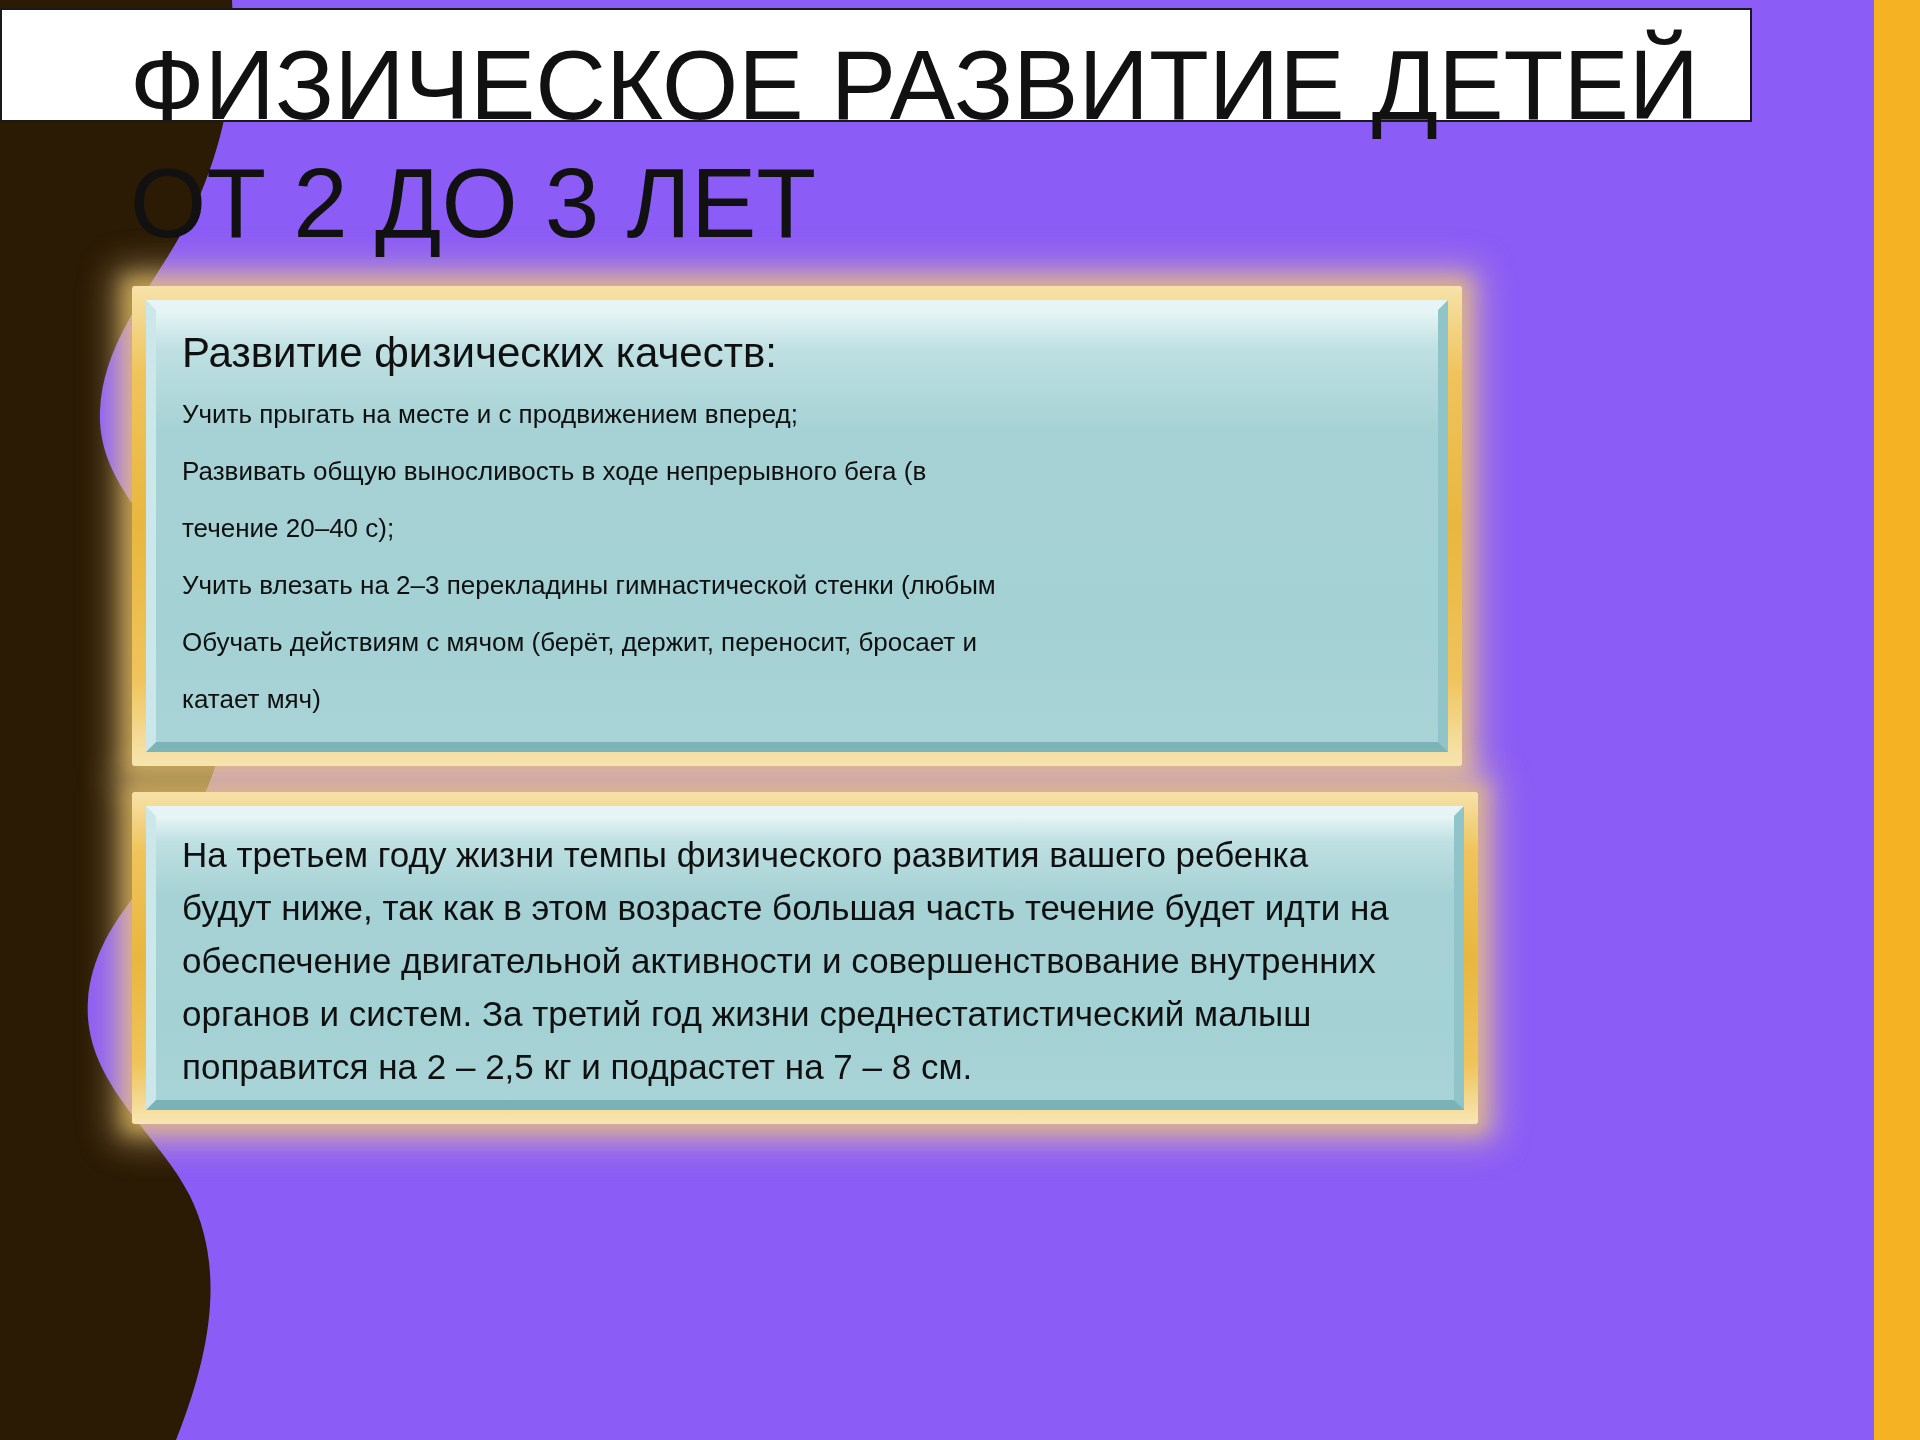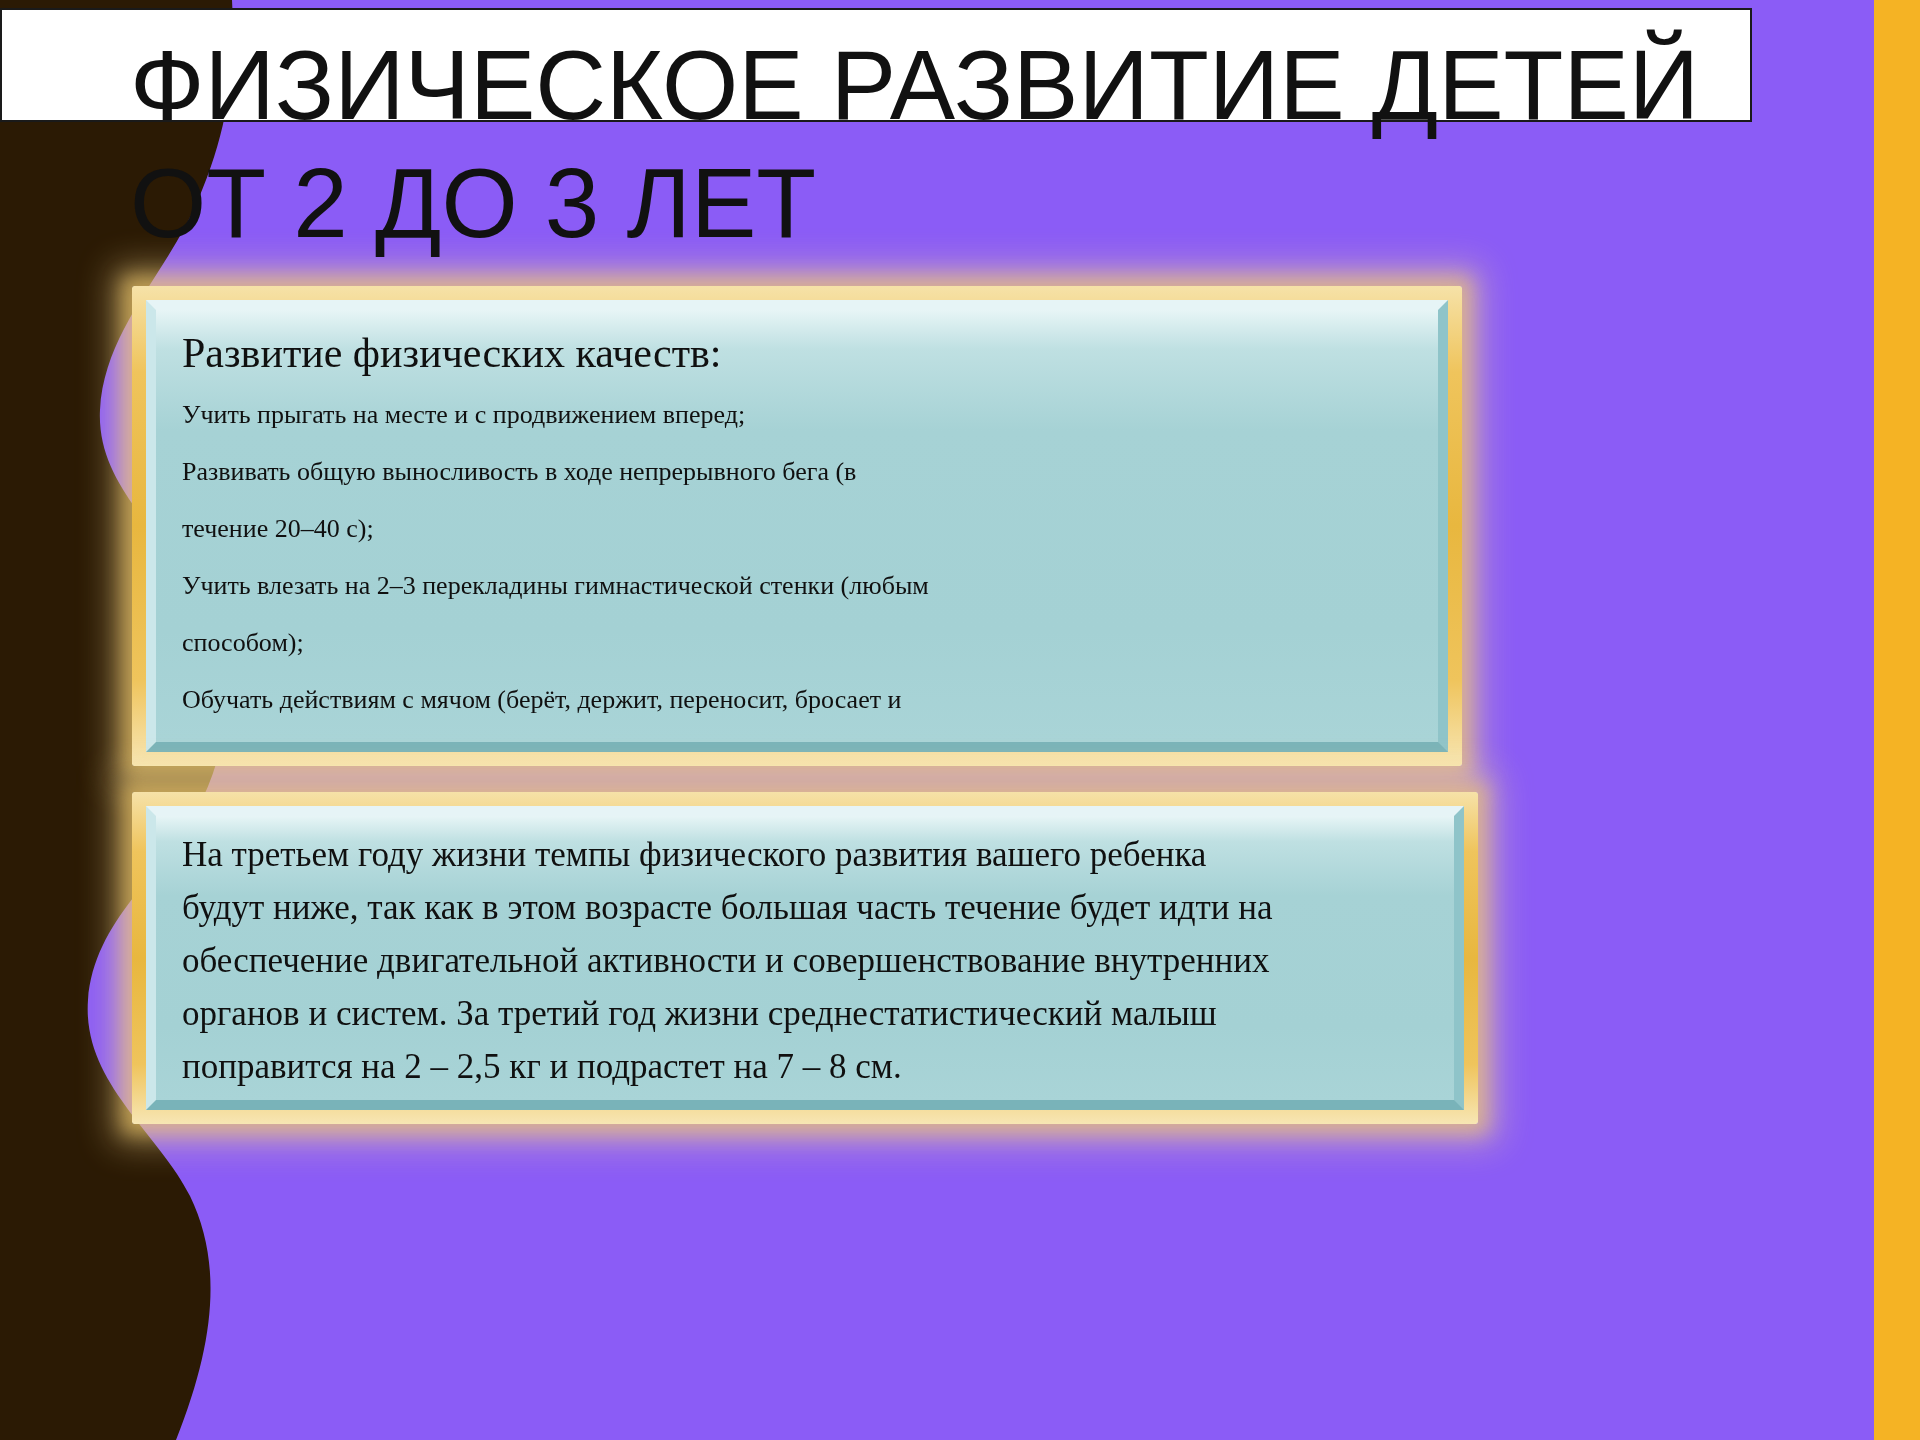--- a/index.html
+++ b/index.html
@@ -106,21 +106,20 @@
     top: 24px;
     bottom: 24px;
     background: linear-gradient(180deg, #E7F5F6 0%, #BFE0E2 9%, #A6D2D5 28%, #A4D1D4 74%, #A9D4D7 100%);
     overflow: hidden;
   }
   .box-content {
     position: absolute;
     left: 26px;
     right: 20px;
     top: 12px;
-    font-family: Liberation Serif, serif;
   }
 
   #box-qualities  { left: 132px; top: 286px;  width: 1330px; height: 480px; }
   #box-note       { left: 132px; top: 792px;  width: 1346px; height: 332px; border-radius: 13px; }
 
   .line {
     color: #101010;
     font-weight: 400;
   }
   .heading-line {
@@ -165,21 +164,20 @@
   <div class="box" id="box-qualities">
     <div class="box-glow"></div>
     <div class="box-bevel"></div>
     <div class="box-inner">
       <div class="box-content">
         <div class="line heading-line">Развитие физических качеств:</div>
         <div class="line body-line">Учить прыгать на месте и с продвижением вперед;</div>
         <div class="line body-line">Развивать общую выносливость в ходе непрерывного бега (в</div>
         <div class="line body-line">течение 20–40 с);</div>
         <div class="line body-line">Учить влезать на 2–3 перекладины гимнастической стенки (любым</div>
-        <div class="line body-line">способом);</div>
         <div class="line body-line">Обучать действиям с мячом (берёт, держит, переносит, бросает и</div>
         <div class="line body-line">катает мяч)</div>
       </div>
     </div>
   </div>
 
   <div class="box" id="box-note">
     <div class="box-glow"></div>
     <div class="box-bevel"></div>
     <div class="box-inner">

